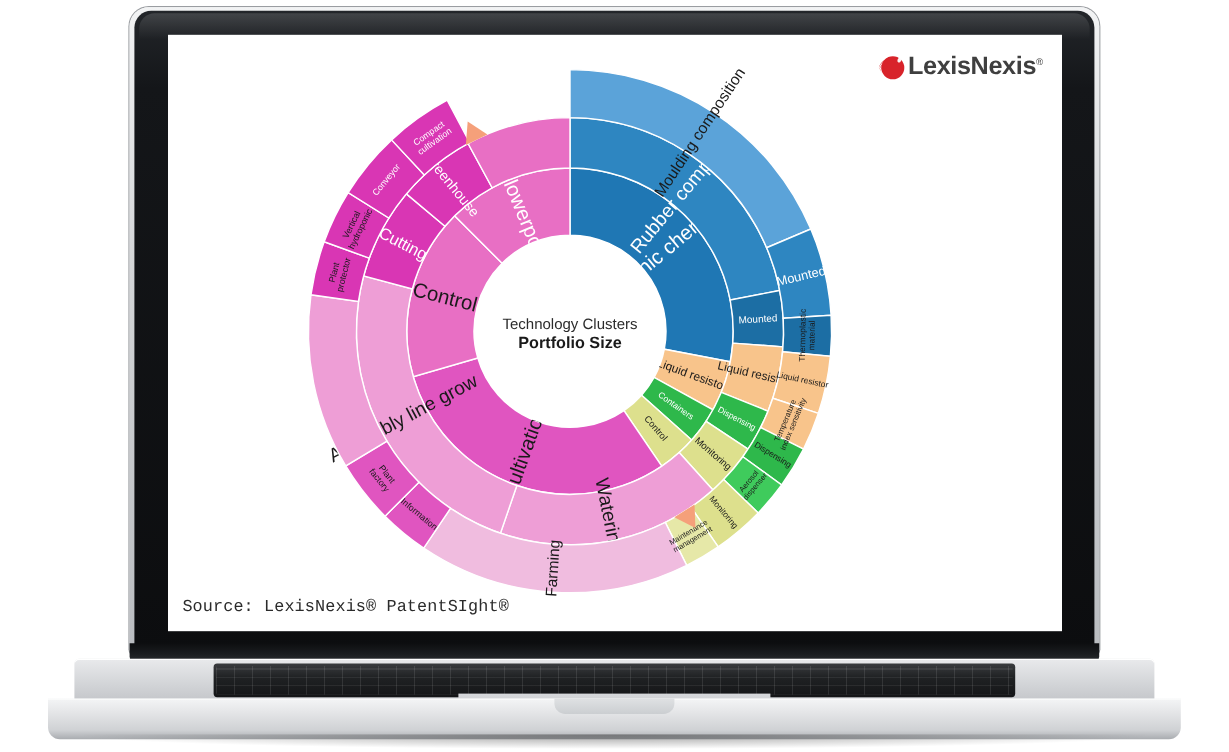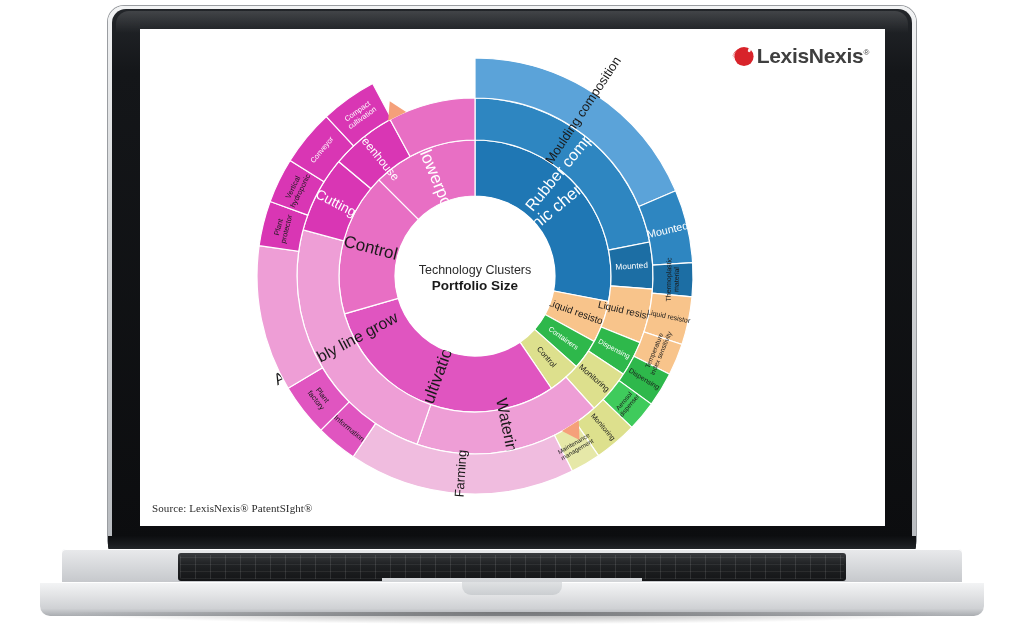--- a/index.html
+++ b/index.html
@@ -91,22 +91,22 @@
     display:flex;align-items:center;gap:0;
   }
   .logo-text{
     font-size:21px;font-weight:700;color:#3f3f3f;letter-spacing:-.3px;
     font-family:"Liberation Sans","DejaVu Sans",sans-serif;
   }
   .logo-reg{font-size:8px;vertical-align:super;font-weight:400;}
 
   .source{
     position:absolute;left:12px;bottom:12px;
-    font-size:11px;color:#2b2b2b;letter-spacing:.1px;
-    font-family:Liberation Serif, serif;
+    font-size:14px;color:#2b2b2b;letter-spacing:.1px;
+    font-family:Liberation Mono, monospace;
   }
 
   .chart-holder{position:absolute;left:0;top:0;width:745px;height:497px;}
   svg{display:block;}
   .arc{stroke:#ffffff;stroke-width:1.2;}
   .hub{fill:#ffffff;}
   .center-l1{font-size:12.5px;fill:#2b2b2b;}
   .center-l2{font-size:13.5px;font-weight:700;fill:#1a1a1a;}
   .seg-label{font-family:"Liberation Sans","DejaVu Sans",sans-serif;}
 </style>

